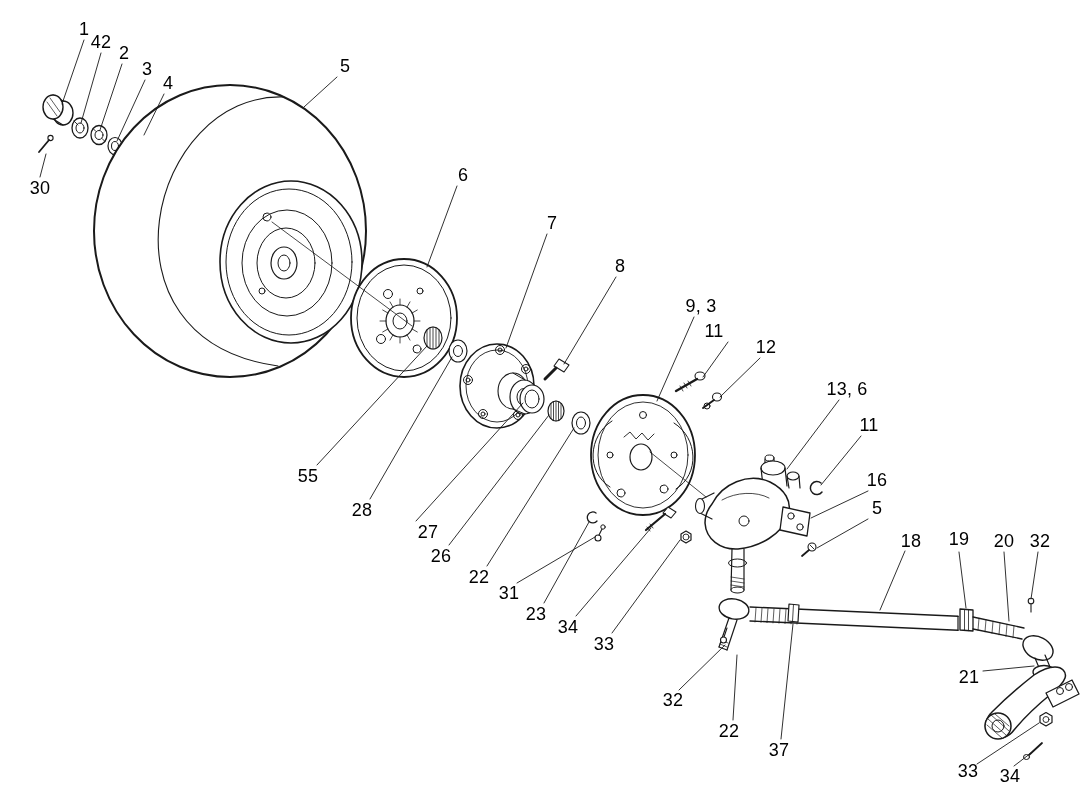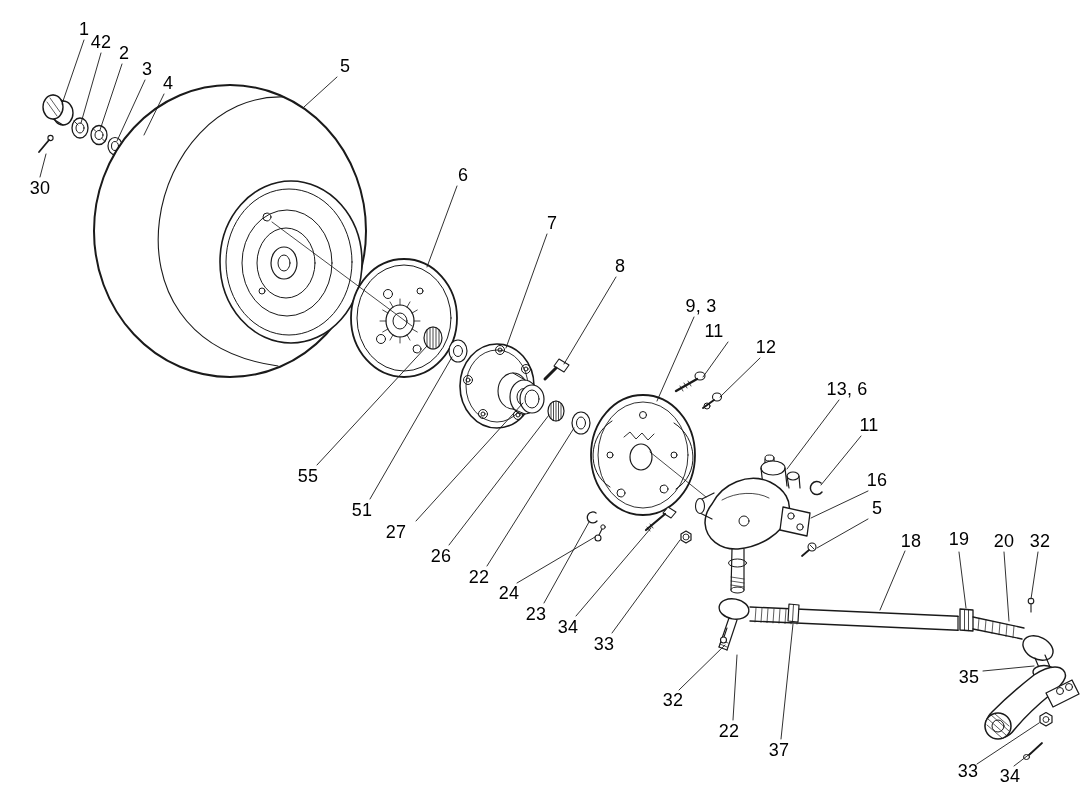--- a/index.html
+++ b/index.html
@@ -385,28 +385,28 @@
 <div class="callout" style="left:766px;top:347px">12</div>
 <div class="callout" style="left:847px;top:389px">13, 6</div>
 <div class="callout" style="left:869px;top:425px">11</div>
 <div class="callout" style="left:877px;top:480px">16</div>
 <div class="callout" style="left:877px;top:508px">5</div>
 <div class="callout" style="left:911px;top:541px">18</div>
 <div class="callout" style="left:959px;top:539px">19</div>
 <div class="callout" style="left:1004px;top:541px">20</div>
 <div class="callout" style="left:1040px;top:541px">32</div>
 <div class="callout" style="left:308px;top:476px">55</div>
-<div class="callout" style="left:362px;top:510px">51</div>
-<div class="callout" style="left:396px;top:532px">27</div>
+<div class="callout" style="left:362px;top:510px">28</div>
+<div class="callout" style="left:428px;top:532px">27</div>
 <div class="callout" style="left:441px;top:556px">26</div>
 <div class="callout" style="left:479px;top:577px">22</div>
-<div class="callout" style="left:509px;top:593px">24</div>
+<div class="callout" style="left:509px;top:593px">31</div>
 <div class="callout" style="left:536px;top:614px">23</div>
 <div class="callout" style="left:568px;top:627px">34</div>
 <div class="callout" style="left:604px;top:644px">33</div>
 <div class="callout" style="left:673px;top:700px">32</div>
 <div class="callout" style="left:729px;top:731px">22</div>
 <div class="callout" style="left:779px;top:750px">37</div>
-<div class="callout" style="left:969px;top:677px">35</div>
+<div class="callout" style="left:969px;top:677px">21</div>
 <div class="callout" style="left:968px;top:771px">33</div>
 <div class="callout" style="left:1010px;top:776px">34</div>
 
 </div>
 
 </body></html>

